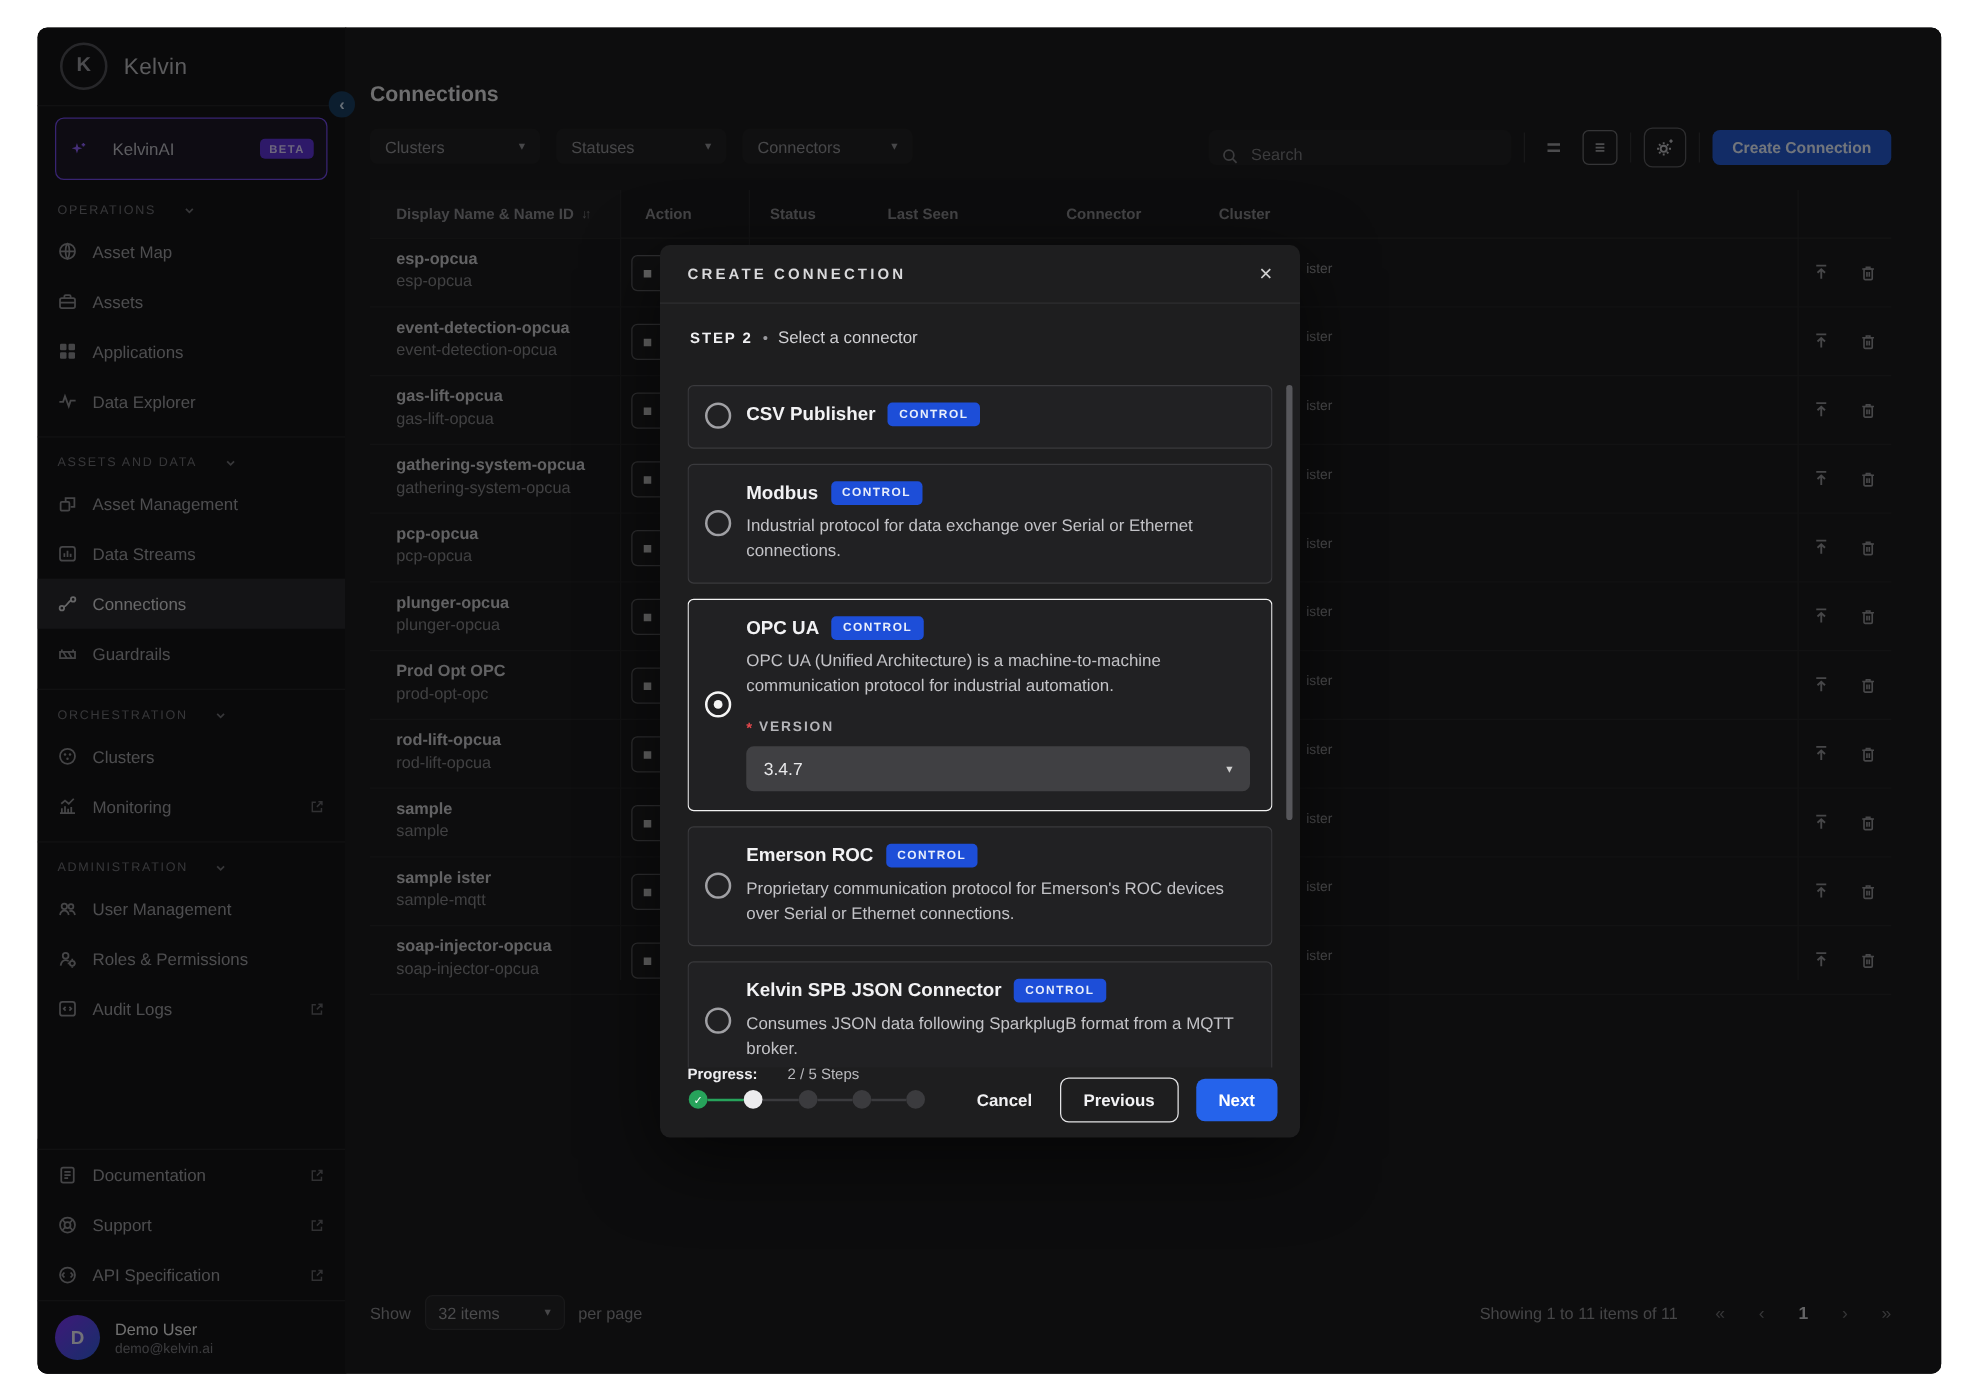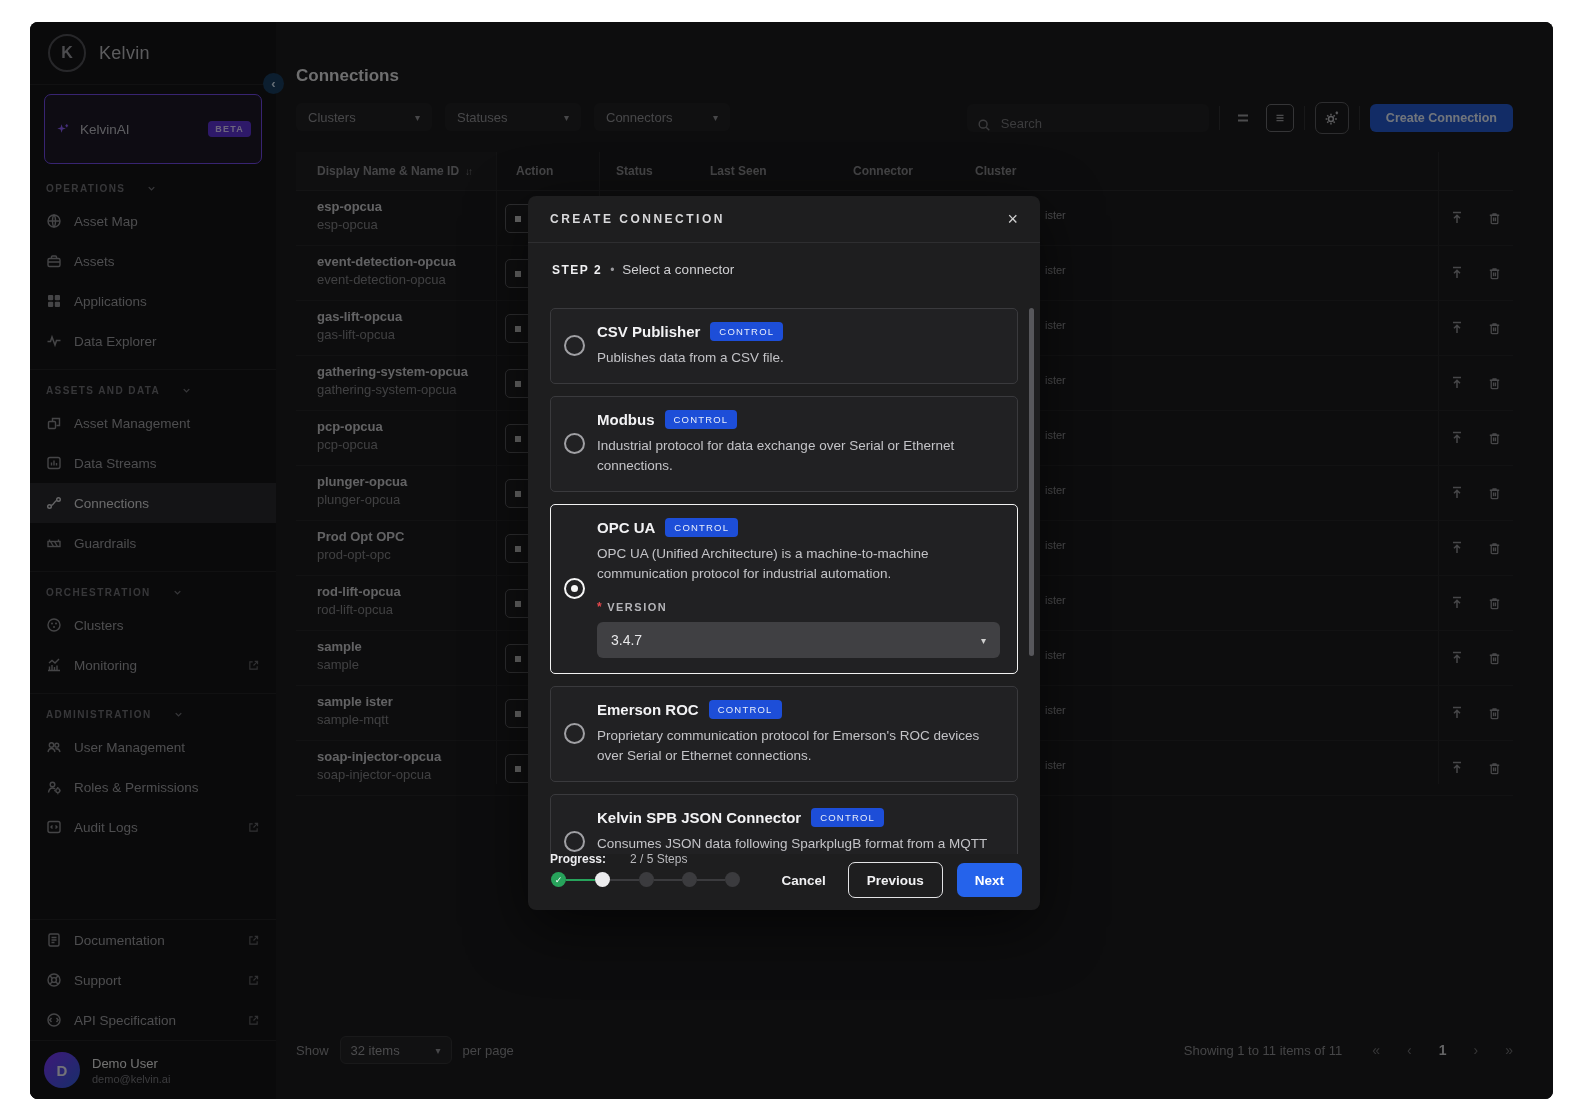--- a/index.html
+++ b/index.html
@@ -5,25 +5,25 @@
   html,body{margin:0;padding:0;background:#fff;font-family:"Liberation Sans",sans-serif}
   .page{position:relative;width:1584px;height:1120px;background:#ffffff;overflow:hidden}
   .app{position:absolute;left:30px;top:22px;width:1523px;height:1077px;background:#161617;border-radius:8px;overflow:hidden}
   svg{display:block}
 
   
   .sidebar{position:absolute;left:0;top:0;bottom:0;width:246px;background:#101012;border-right:1px solid #232325}
   .logo-row{display:flex;align-items:center;gap:13px;height:62px;padding:0 18px;border-bottom:1px solid #1e1e20}
   .logo-circle{width:34px;height:34px;border:2px solid #4d4d52;border-radius:50%;display:flex;align-items:center;justify-content:center;color:#9a9a9f;font-size:16px;font-weight:700}
   .brand{color:#b9b9bd;font-size:18px;letter-spacing:.3px}
-  .ai-btn{margin:9px 14px 4px;height:34px;border:1px solid #6f46e8;border-radius:7px;background:rgba(111,70,232,.08);display:flex;align-items:center;gap:10px;padding:17px 10px;cursor:pointer}
+  .ai-btn{margin:9px 14px 4px;height:34px;border:1px solid #6f46e8;border-radius:7px;background:rgba(111,70,232,.08);display:flex;align-items:center;gap:20px;padding:7px 10px;cursor:pointer}
   .ai-sparkle{color:#8b5cf6}
   .ai-label{color:#bdbdc4;font-size:13.5px;flex:1}
   .beta{background:#5b2fd6;color:#ddd0ff;font-size:9px;font-weight:700;letter-spacing:1.2px;padding:3px 7px;border-radius:4px}
-  .section{display:flex;align-items:center;gap:21px;padding:15px 16px 7px;color:#6d6d72;font-size:10px;font-weight:700;letter-spacing:1.4px}
+  .section{display:flex;align-items:center;gap:21px;padding:15px 16px 7px;color:#6d6d72;font-size:10px;font-weight:400;letter-spacing:1.4px}
   .section svg{color:#6d6d72}
   .sitem{display:flex;align-items:center;gap:12px;height:40px;padding:0 16px;color:#9b9b9f;font-size:13.5px;cursor:pointer}
   .sitem .icn{flex:0 0 16px;color:#8a8a8e}
   .sitem .grow{flex:1}
   .sitem.active{background:#242428;color:#d6d6d8}
   .sitem.active .icn{color:#cfcfd2}
   .ext{color:#606065}
   .sdiv{border-top:1px solid #1e1e20;margin-top:8px}
   .sidebar-bottom{position:absolute;left:0;right:0;bottom:0;background:#101012}
   .user-row{display:flex;align-items:center;gap:12px;height:58px;padding:0 14px;border-top:1px solid #1e1e20;cursor:pointer}
@@ -89,21 +89,21 @@
   .m-list{position:absolute;left:22px;right:22px;top:100px;height:558px;overflow:hidden}
   .card{position:relative;border:1px solid #3a3a3d;border-radius:5px;background:#212123;margin-top:12px;display:flex;padding:13px 0 15px;cursor:pointer}
   .card.selected{border:1.5px solid #f2f2f2}
   .radio-col{width:46px;flex:0 0 46px;display:flex;align-items:center;justify-content:center}
   .radio{width:17px;height:17px;border:2px solid #a0a0a4;border-radius:50%}
   .radio.checked{border-color:#f5f5f5;display:flex;align-items:center;justify-content:center}
   .radio.checked::after{content:"";width:7px;height:7px;border-radius:50%;background:#f5f5f5}
   .card-content{flex:1;padding-right:17px}
   .card-title-row{display:flex;align-items:center;gap:10px}
   .card-title{color:#f2f2f4;font-size:15px;font-weight:700}
-  .badge{background:#1d4ed8;color:#e8eefb;font-size:9.5px;font-weight:400;letter-spacing:1.2px;padding:4px 9px;border-radius:4px}
+  .badge{background:#1d4ed8;color:#e8eefb;font-size:9.5px;font-weight:700;letter-spacing:1.2px;padding:4px 9px;border-radius:4px}
   .card-desc{color:#c3c3c7;font-size:13.5px;line-height:20px;margin-top:7px}
   .ver-label{display:flex;align-items:center;gap:4px;margin-top:16px;color:#b5b5b9;font-size:11px;font-weight:700;letter-spacing:1.5px}
   .req{color:#e5484d;font-size:12px}
   .ver-select{margin-top:8px;height:36px;background:#404043;border-radius:6px;display:flex;align-items:center;justify-content:space-between;padding:0 14px;color:#e8e8ea;font-size:14px;cursor:pointer}
   .ver-select .caret{color:#cfcfcf}
   .m-scroll{position:absolute;right:6px;top:112px;width:5px;height:348px;border-radius:3px;background:#57575b;cursor:pointer}
   .m-foot{position:absolute;left:0;right:0;bottom:0;height:58px;padding:8px 22px 0}
   .prog-row{display:flex;align-items:center;gap:24px}
   .prog-label{color:#ededf0;font-size:12px;font-weight:700}
   .prog-val{color:#b9b9bd;font-size:12px}
@@ -733,21 +733,20 @@
 
       <div class="card">
         <div class="radio-col">
             <div class="radio"></div>
           </div>
         <div class="card-content">
           <div class="card-title-row">
             <span class="card-title">CSV Publisher</span>
             <span class="badge">CONTROL</span>
           </div>
-          <div class="card-desc">Publishes data from a CSV file.</div>
         </div>
       </div>
 
       <div class="card">
         <div class="radio-col">
             <div class="radio"></div>
           </div>
         <div class="card-content">
           <div class="card-title-row">
             <span class="card-title">Modbus</span>

